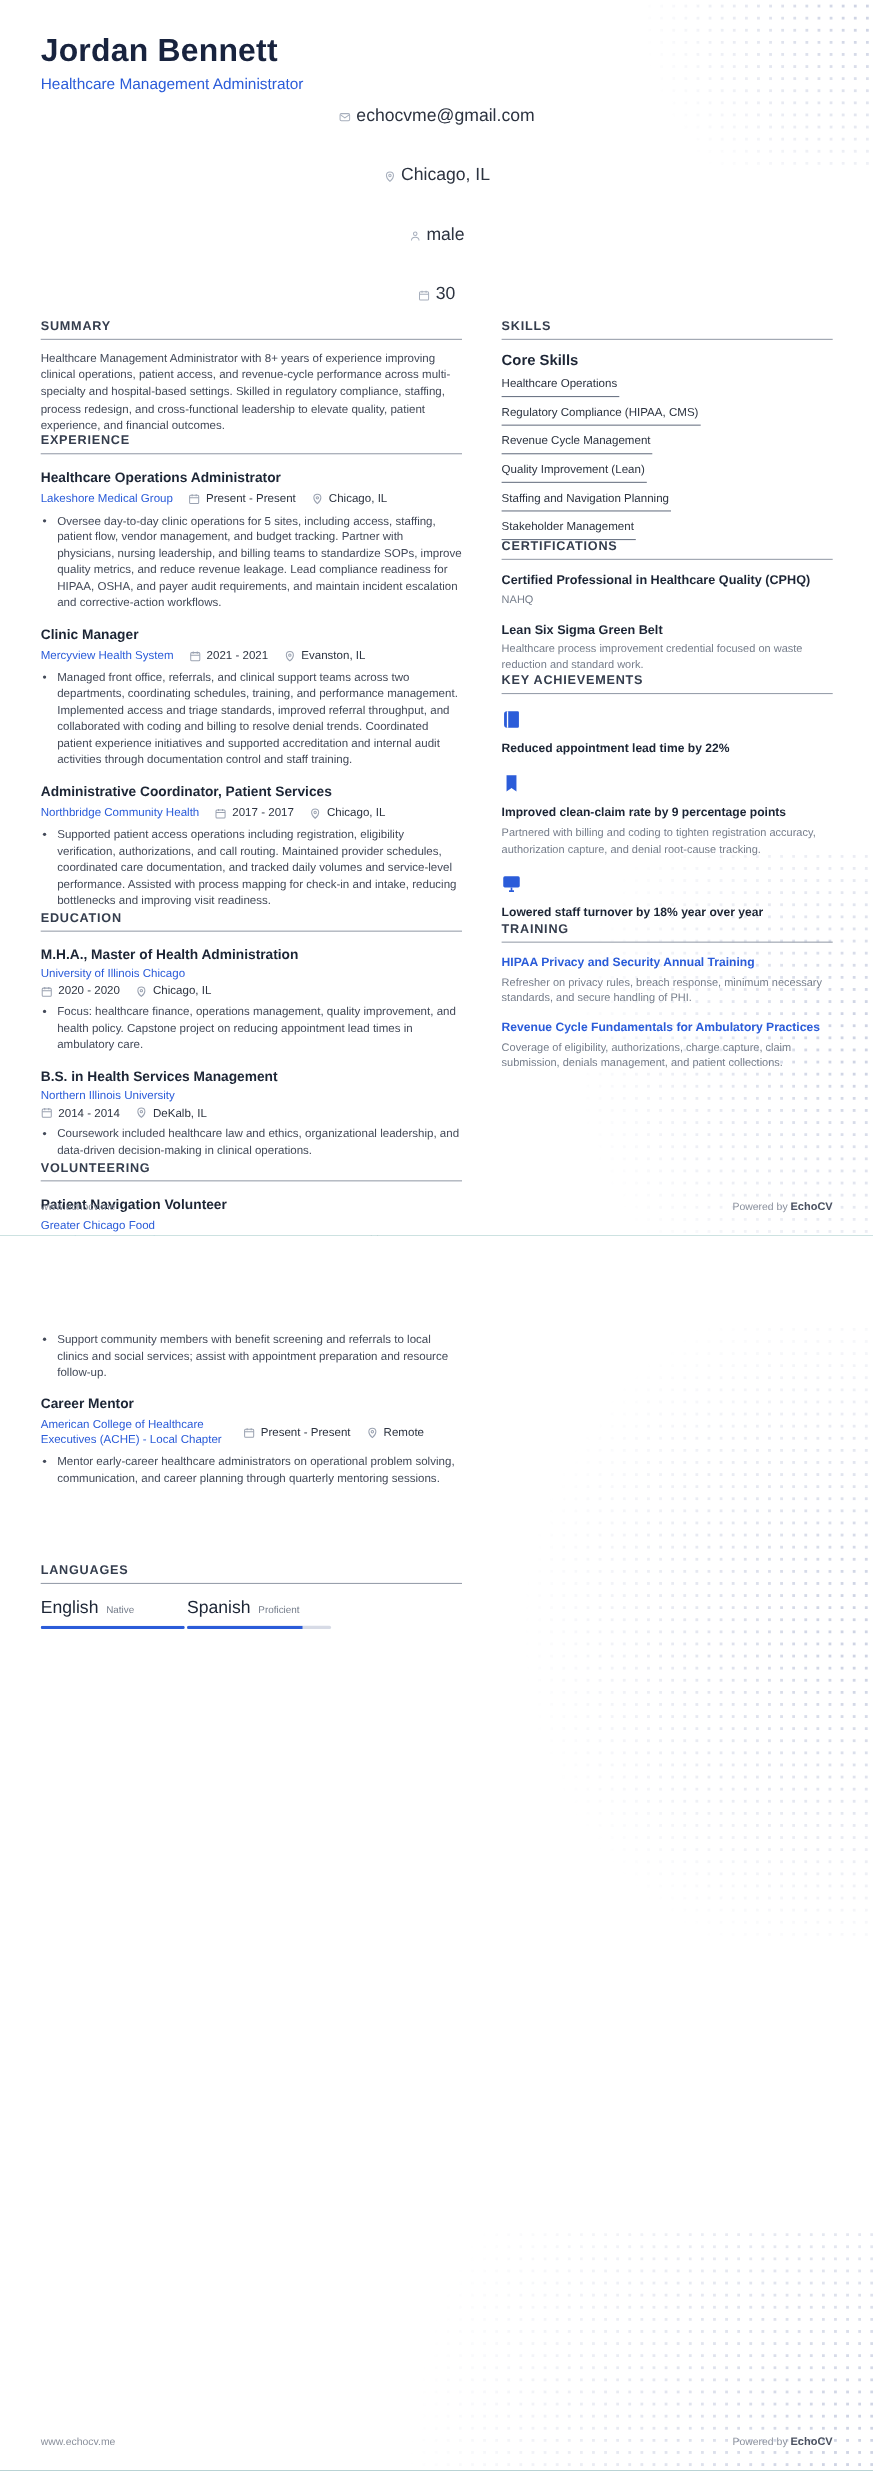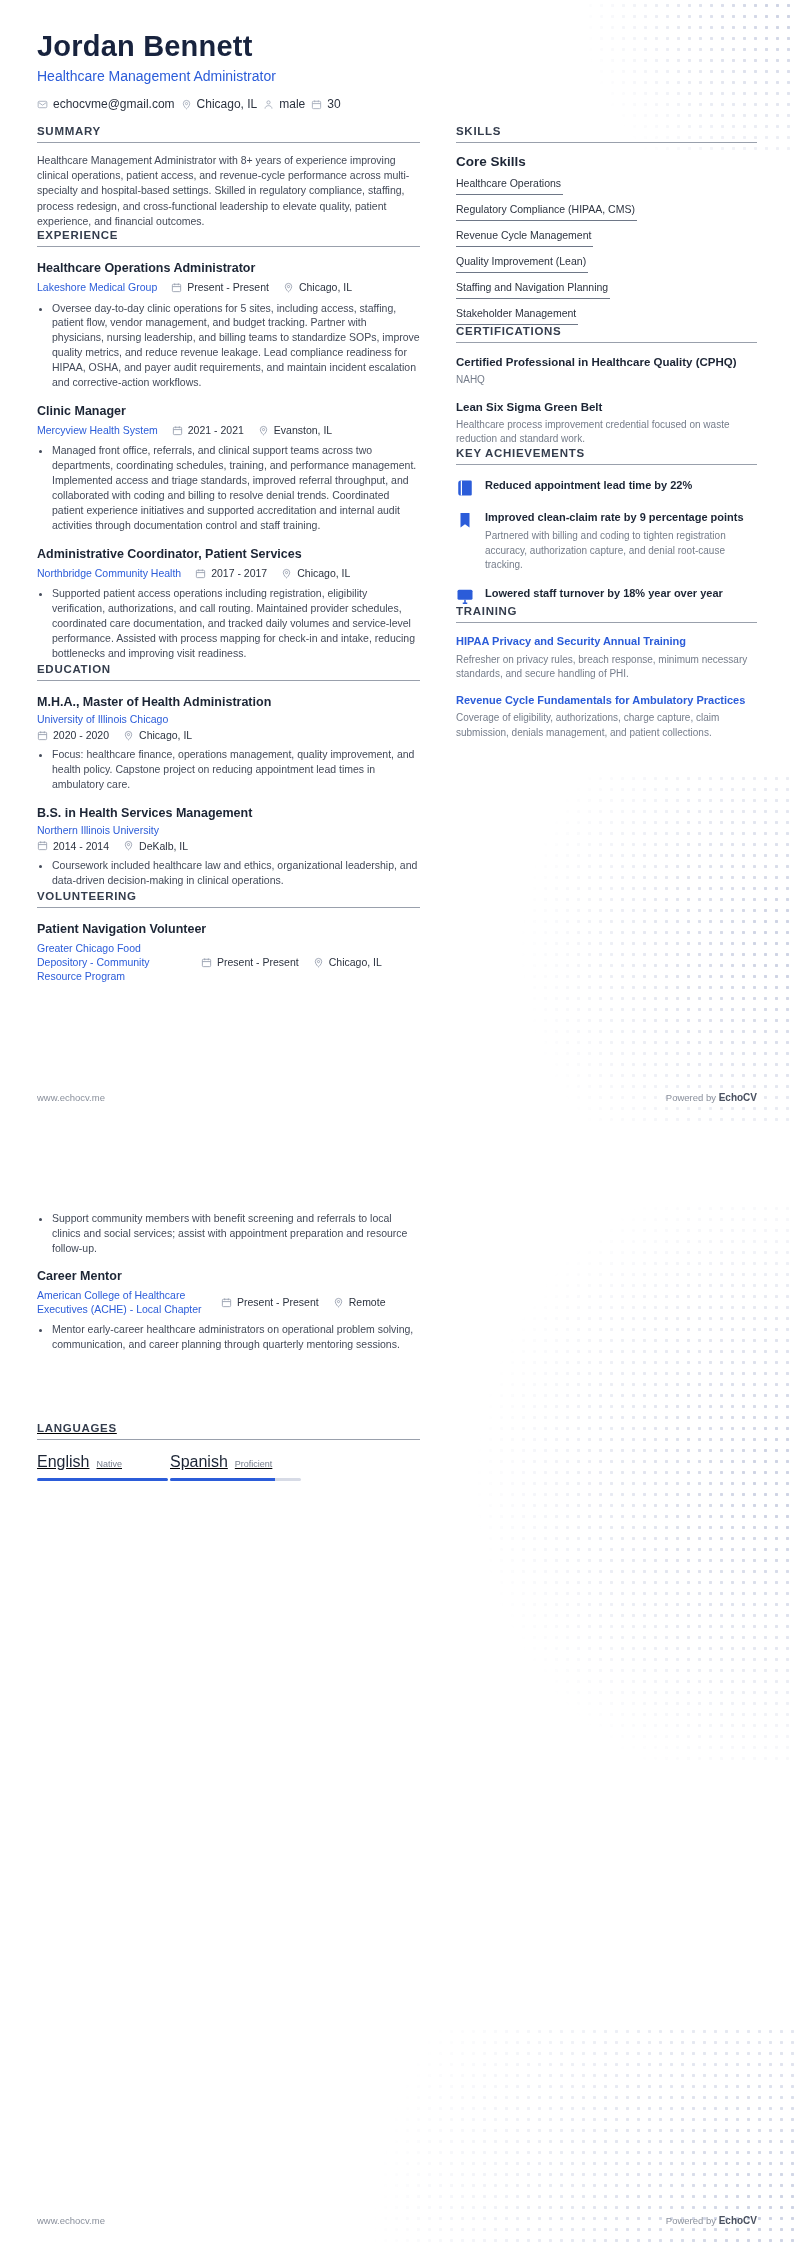--- a/index.html
+++ b/index.html
@@ -15,21 +15,21 @@
     background-size: 11px 11px; opacity:.85; }
   .dots-fade-r  { -webkit-mask-image: radial-gradient(circle at 100% 50%, #000 10%, transparent 75%); mask-image: radial-gradient(circle at 100% 50%, #000 10%, transparent 75%); }
   .dots-fade-tr { -webkit-mask-image: radial-gradient(circle at 100% 0%, #000 10%, transparent 80%); mask-image: radial-gradient(circle at 100% 0%, #000 10%, transparent 80%); }
   .dots-fade-br { -webkit-mask-image: radial-gradient(circle at 100% 100%, #000 10%, transparent 80%); mask-image: radial-gradient(circle at 100% 100%, #000 10%, transparent 80%); }
 
   .page-inner { position:relative; z-index:1; padding:30px 37px 0 37px; height:100%; }
 
   
   .name { font-size:29px; font-weight:700; color:#18233e; letter-spacing:.2px; }
   .cand-title { margin-top:5px; font-size:14px; font-weight:500; color:#2b5cd9; }
-  .contact-row { display:flex; align-items:center; gap:6px; margin-top:13px; font-size:12px; color:#2c3340; }
+  .contact-row { display:flex; align-items:center; gap:36px; margin-top:13px; font-size:16px; color:#2c3340;flex-direction:column; }
   .contact-item { display:flex; align-items:center; gap:5px; }
   .cicon { width:11px; height:11px; color:#a6aebc; flex:0 0 auto; }
   .cicon svg, .micon svg { width:100%; height:100%; display:block; }
 
   
   .columns { display:flex; gap:36px; margin-top:14px; }
   .col-left { width:383px; flex:0 0 383px; }
   .col-right { flex:1; min-width:0; }
 
   .section { }
@@ -52,32 +52,32 @@
 
   
   .skills-group-title { margin-top:11px; font-size:13.5px; font-weight:700; color:#1c2535; }
   .skill-item { display:table; margin-top:8px; padding:0 2px 5px 0; font-size:10.5px; color:#2c3340;
     border-bottom:1px solid #6e7787; }
 
   .cert { margin-top:11px; }
   .cert-name { font-size:11.5px; font-weight:600; color:#1c2535; line-height:1.4; }
   .cert-issuer { margin-top:3px; font-size:10px; color:#757d8b; line-height:1.45; }
 
-  .achv { display:flex; gap:11px; margin-top:13px; }
+  .achv { display:flex; gap:11px; margin-top:13px;flex-direction:column; }
   .achv-icon { width:18px; height:18px; color:#2b5cd9; flex:0 0 auto; margin-top:1px; }
   .achv-icon svg { width:100%; height:100%; display:block; }
   .achv-title { font-size:11px; font-weight:600; color:#1c2535; line-height:1.4; }
   .achv-text { margin-top:4px; font-size:10px; color:#757d8b; line-height:1.45; }
 
   .training-item { margin-top:11px; }
   .training-name { font-size:11px; font-weight:600; color:#2b5cd9; line-height:1.45; cursor:pointer; }
   .training-text { margin-top:3px; font-size:10px; color:#757d8b; line-height:1.45; }
 
   
-  .section-languages { margin-top:70px;text-decoration:underline; }
+  .section-languages { margin-top:70px; }
   .lang-row { display:flex; gap:2px; margin-top:13px; }
   .lang { width:131px; }
   .lang-head { display:flex; align-items:baseline; gap:7px; }
   .lang-name { font-size:16px; color:#1c2535; }
   .lang-level { font-size:9px; color:#757d8b; }
   .lang-bar { margin-top:7px; height:3px; background:#d7dbe6; border-radius:2px; overflow:hidden; }
   .lang-fill { height:100%; background:#2b5cd9; }
 
   
   .footer { position:absolute; left:37px; right:37px; bottom:20px; display:flex;

